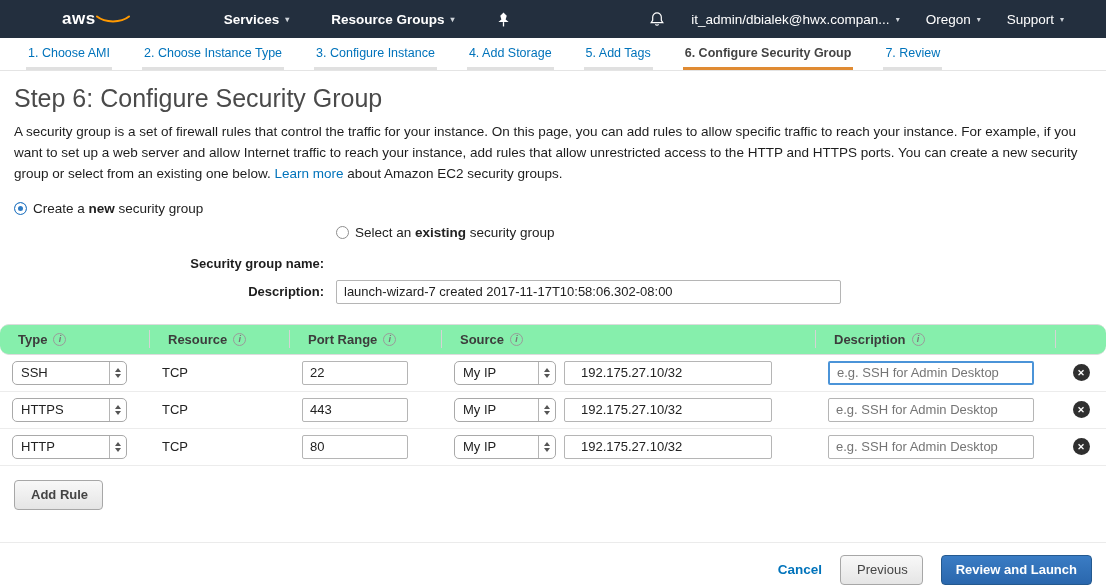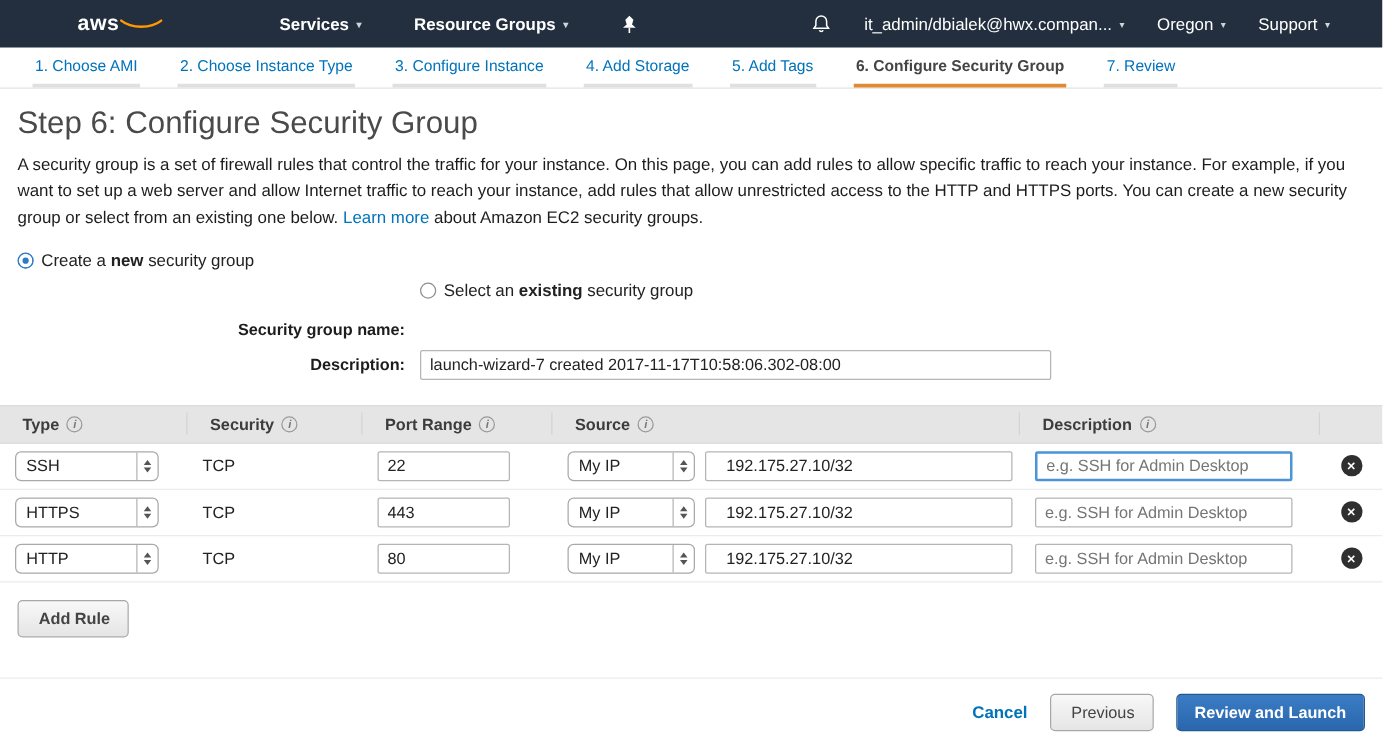--- a/index.html
+++ b/index.html
@@ -44,33 +44,33 @@
   .sel { display: inline-flex; align-items: center; height: 24px; background: #fff; border: 1px solid #a9a9a9;
          border-radius: 5px; font-size: 13px; color: #222; padding-left: 8px; cursor: pointer; }
   .sel .sel-txt { flex: 1; white-space: nowrap; overflow: hidden; }
   .stepper { width: 17px; align-self: stretch; border-left: 1px solid #b5b5b5; margin-left: 7px;
              display: flex; flex-direction: column; align-items: center; justify-content: center; gap: 2px; }
   .tri-up { width: 0; height: 0; border-left: 3.5px solid transparent; border-right: 3.5px solid transparent; border-bottom: 4.5px solid #555; }
   .tri-down { width: 0; height: 0; border-left: 3.5px solid transparent; border-right: 3.5px solid transparent; border-top: 4.5px solid #555; }
 
   
   .rules { margin-top: 20px; }
-  .thead { display: flex; align-items: center; height: 31px; background: #e5e5e5; border-top: 1px solid #dcdcdc; border-bottom: 1px solid #dcdcdc; }
+  .thead { display: flex; align-items: center; height: 31px; background: #86efac; border-top: 1px solid #dcdcdc; border-bottom: 1px solid #dcdcdc; border-radius: 9px; }
   .th { display: flex; align-items: center; font-size: 13px; font-weight: bold; color: #3c3c3c; padding-left: 18px; height: 18px; }
   .th:not(:last-child) { border-right: 1px solid #d4d4d4; }
   .info { width: 13px; height: 13px; border-radius: 50%; border: 1px solid #9a9a9a; color: #777; font-size: 9px;
           font-style: italic; display: inline-flex; align-items: center; justify-content: center; margin-left: 6px; cursor: pointer; }
   .trow { display: flex; align-items: center; height: 37px; border-bottom: 1px solid #ececec; }
   .col { padding-left: 12px; display: flex; align-items: center; }
   .w-type { width: 150px; } .w-proto { width: 140px; } .w-port { width: 152px; } .w-source { width: 374px; }
   .w-desc { width: 240px; } .w-del { width: 50px; justify-content: center; padding-left: 0; }
   .sel-type { width: 115px; }
   .sel-source { width: 102px; }
   .inp-port { width: 106px; }
-  .inp-cidr { width: 246px; margin-left: 8px; padding-left: 16px; }
+  .inp-cidr { width: 208px; margin-left: 8px; padding-left: 16px; }
   .inp-desc { width: 206px; }
   .plain { font-size: 13px; color: #222; }
   .delbtn { width: 17px; height: 17px; border-radius: 50%; background: #2f2f2f; color: #fff; display: flex;
             align-items: center; justify-content: center; font-size: 9px; font-weight: bold; cursor: pointer; }
 
   
   .btn { height: 30px; padding: 0 14px; border-radius: 4px; font-size: 13px; display: inline-flex; align-items: center;
          cursor: pointer; font-family: "Liberation Sans", sans-serif; }
   .btn-gray { background: linear-gradient(#f8f8f8, #e5e5e5); border: 1px solid #a7a7a7; color: #444; padding-left: 16px; }
   .btn-blue { background: linear-gradient(#3a7cc4, #2a67ad); border: 1px solid #24598f; color: #fff; font-weight: bold; }
@@ -172,21 +172,21 @@
 </div>
 
 
 <div class="rules">
   <div class="thead">
     <div class="th w-type">
         <span>Type</span>
         <span class="info">i</span>
       </div>
     <div class="th w-proto">
-        <span>Security</span>
+        <span>Resource</span>
         <span class="info">i</span>
       </div>
     <div class="th w-port">
         <span>Port Range</span>
         <span class="info">i</span>
       </div>
     <div class="th w-source">
         <span>Source</span>
         <span class="info">i</span>
       </div>

